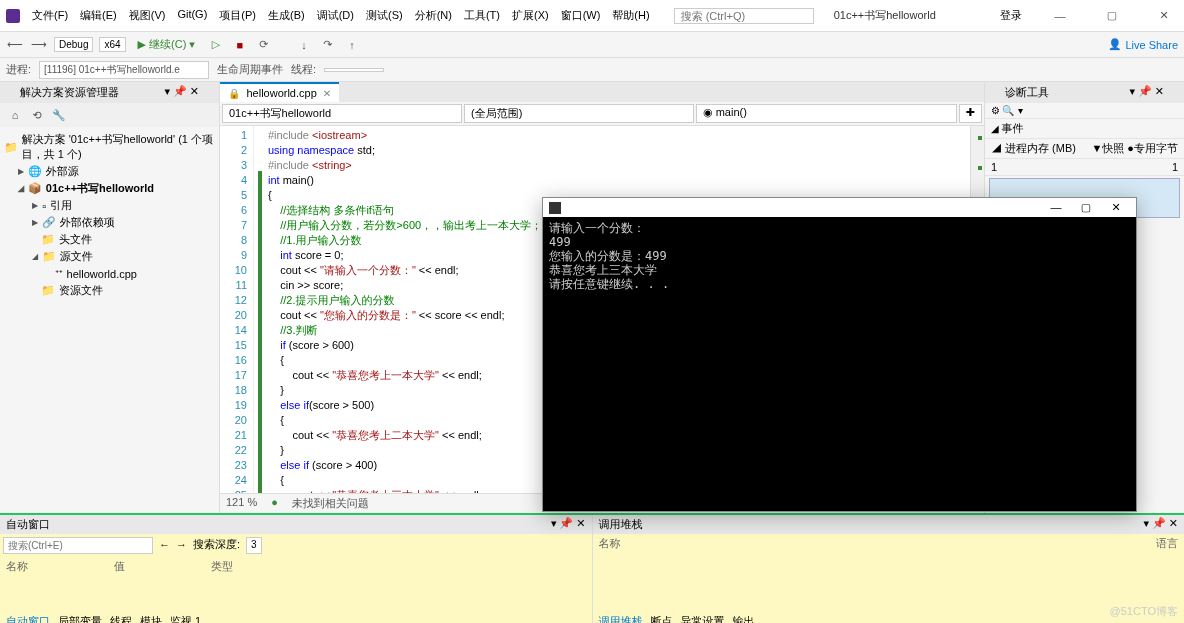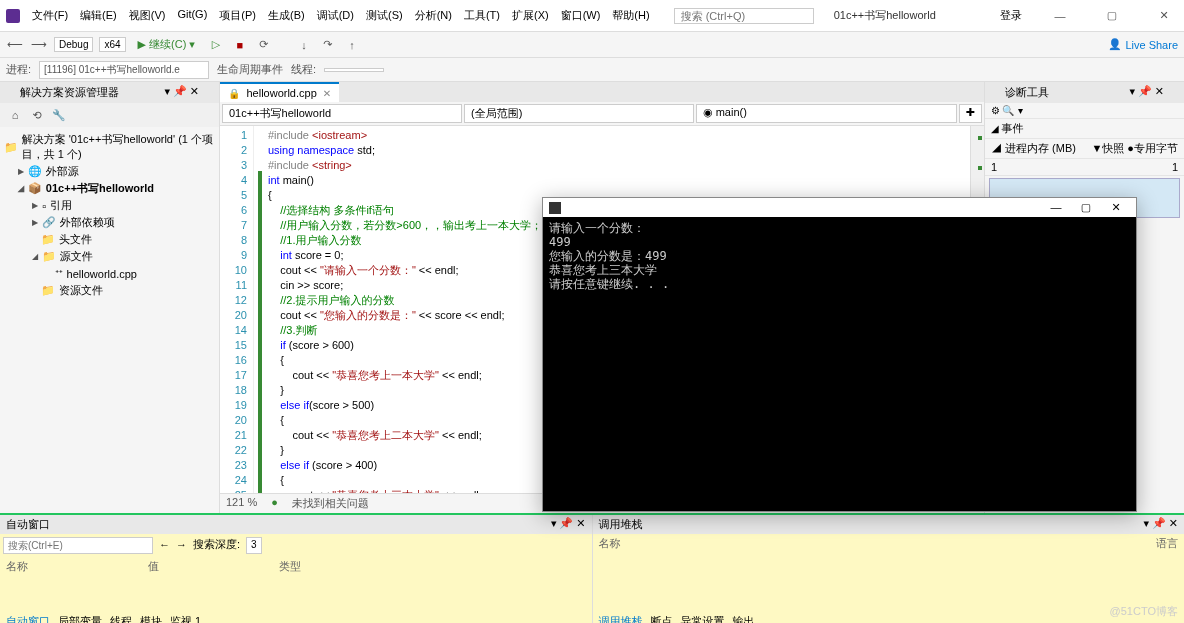--- a/index.html
+++ b/index.html
@@ -46,21 +46,21 @@
 .status{background:#f5f5f5;padding:2px 6px;display:flex;gap:14px;font-size:10px;color:#555;border-top:1px solid #ddd}
 .status .right{margin-left:auto;display:flex;gap:14px}
 .rightpanel{width:200px;background:#f5f5f5;border-left:1px solid #ddd}
 .diag-row{padding:2px 6px;font-size:10px;border-bottom:1px solid #e5e5e5}
 .graph{height:40px;background:#d4e8f5;margin:2px 4px;border:1px solid #aac}
 .bottom{height:120px;display:flex;background:#fef9c3;border-top:2px solid #22c55e}
 .bpanel{flex:1;border-right:1px solid #ddd;display:flex;flex-direction:column}
 .bhdr{padding:2px 6px;background:#e8e8e8;display:flex;justify-content:space-between;font-size:10px}
 .bsearch{display:flex;gap:6px;padding:3px}
 .binput{border:1px solid #ccc;padding:2px 4px;flex:0 0 150px;font-size:10px;color:#888;background:#fff}
-.bcols{display:flex;padding:2px 6px;color:#666;font-size:10px;gap:120px}
+.bcols{display:flex;padding:2px 6px;color:#666;font-size:10px;gap:86px}
 .btabs{margin-top:auto;padding:2px 6px;display:flex;gap:8px;font-size:10px}
 .btabs span.active{color:#007acc;border-bottom:2px solid #007acc}
 .console{position:absolute;left:542px;top:197px;width:595px;height:315px;background:#000;border:1px solid #888;box-shadow:0 4px 20px rgba(0,0,0,.3);z-index:100}
 .con-title{background:#fff;color:#000;padding:3px 6px;display:flex;align-items:center;gap:6px;font-size:10px}
 .con-title .cicon{width:12px;height:12px;background:#333}
 .con-btns{margin-left:auto;display:flex;gap:2px}
 .con-btns span{width:28px;text-align:center}
 .con-body{padding:4px 6px;color:#ccc;font-family:"NSimSun",monospace;font-size:12px;white-space:pre;line-height:14px}
 .liveshare{color:#0078d4;display:flex;align-items:center;gap:3px}
 </style>

